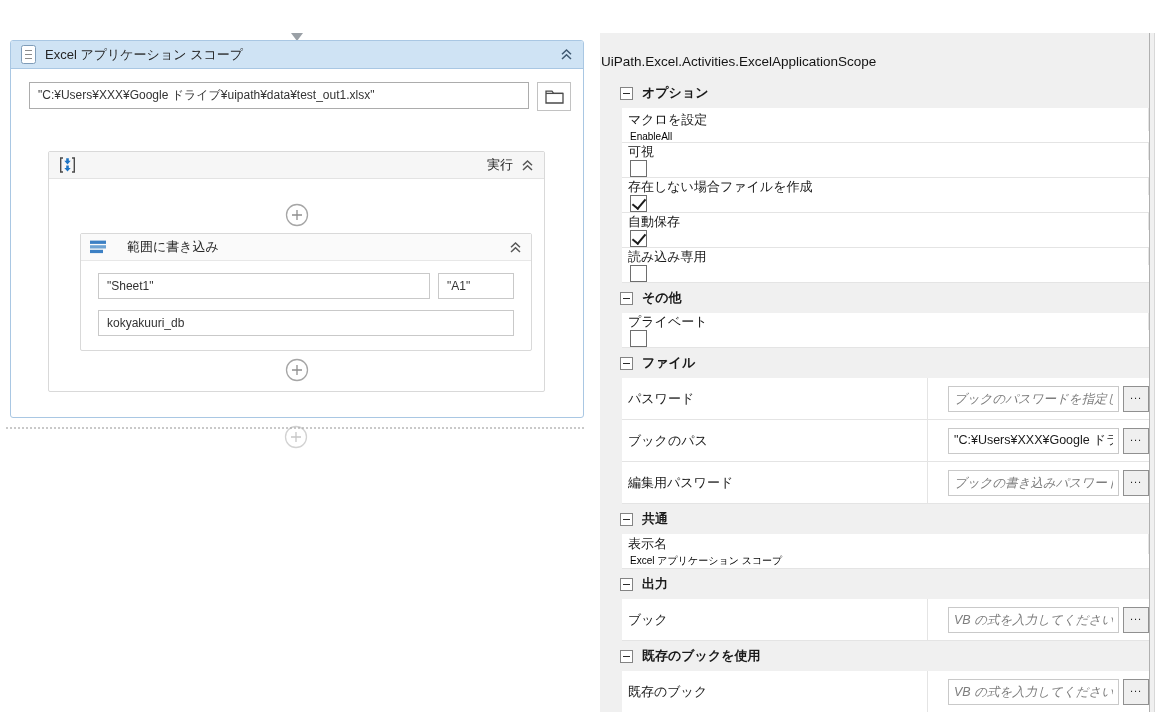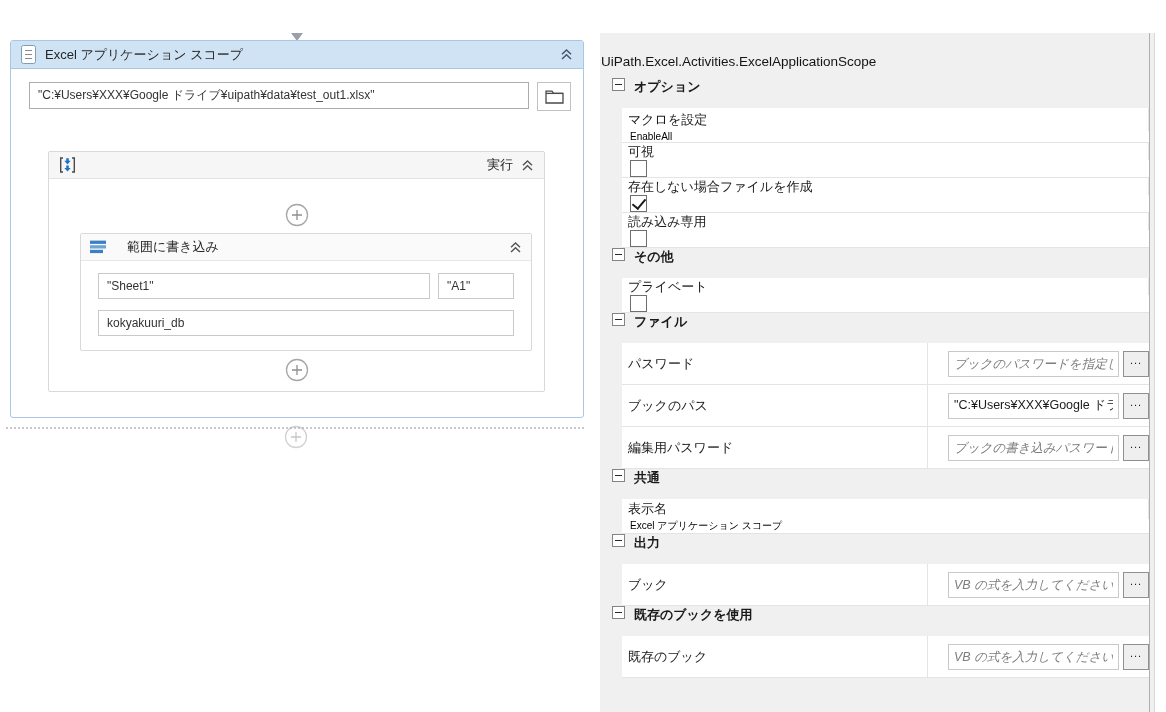--- a/index.html
+++ b/index.html
@@ -50,21 +50,21 @@
   .dashed-line { position:absolute; left:6px; top:394px; width:578px; height:0;
     border-top:2px dotted #c9c9c9; }
   .faded-add { position:absolute; left:284px; top:392px; opacity:.5; line-height:0; }
 
   
   .props { position:absolute; left:600px; top:0; width:549px; height:680px;
     background:#f0f0f0; }
   .props-title { height:45px; padding:21px 0 0 1px; font-size:13.5px; color:#141414;
     white-space:nowrap; overflow:hidden; }
   .prow { display:flex; }
-  .prow.cat { height:30px; gap:9px; padding-left:12px; }
+  .prow.cat { height:30px; align-items:center; gap:9px; padding-left:20px; }
   .cglyph { position:relative; width:13px; height:13px; background:#fff;
     border:1px solid #848484; cursor:pointer; flex:none; }
   .cglyph::after { content:""; position:absolute; left:2px; right:2px; top:5px;
     border-top:1px solid #2b2b2b; }
   .clabel { font-size:13px; font-weight:bold; color:#1a1a1a; white-space:nowrap; }
   .prow.item { margin-left:22px; border-bottom:1px solid #e4e4e4; background:#fff; }
   .r35 { height:35px;flex-direction:column; }
   .r42 { height:42px;gap:12px; }
   .pname { flex:1; display:flex; align-items:center; padding-left:6px;
     border-right:1px solid #e4e4e4; font-size:13px; color:#1a1a1a;
@@ -219,20 +219,26 @@
           <span class="cb"></span>
         </div>
     </div>
     <div class="prow item r35">
       <div class="pname">存在しない場合ファイルを作成</div>
       <div class="pval">
           <span class="cb checked"></span>
         </div>
     </div>
     <div class="prow item r35">
+      <div class="pname">自動保存</div>
+      <div class="pval">
+          <span class="cb checked"></span>
+        </div>
+    </div>
+    <div class="prow item r35">
       <div class="pname">読み込み専用</div>
       <div class="pval">
           <span class="cb"></span>
         </div>
     </div>
 
     <div class="prow cat">
       <span class="cglyph"></span>
       <span class="clabel">その他</span>
     </div>

